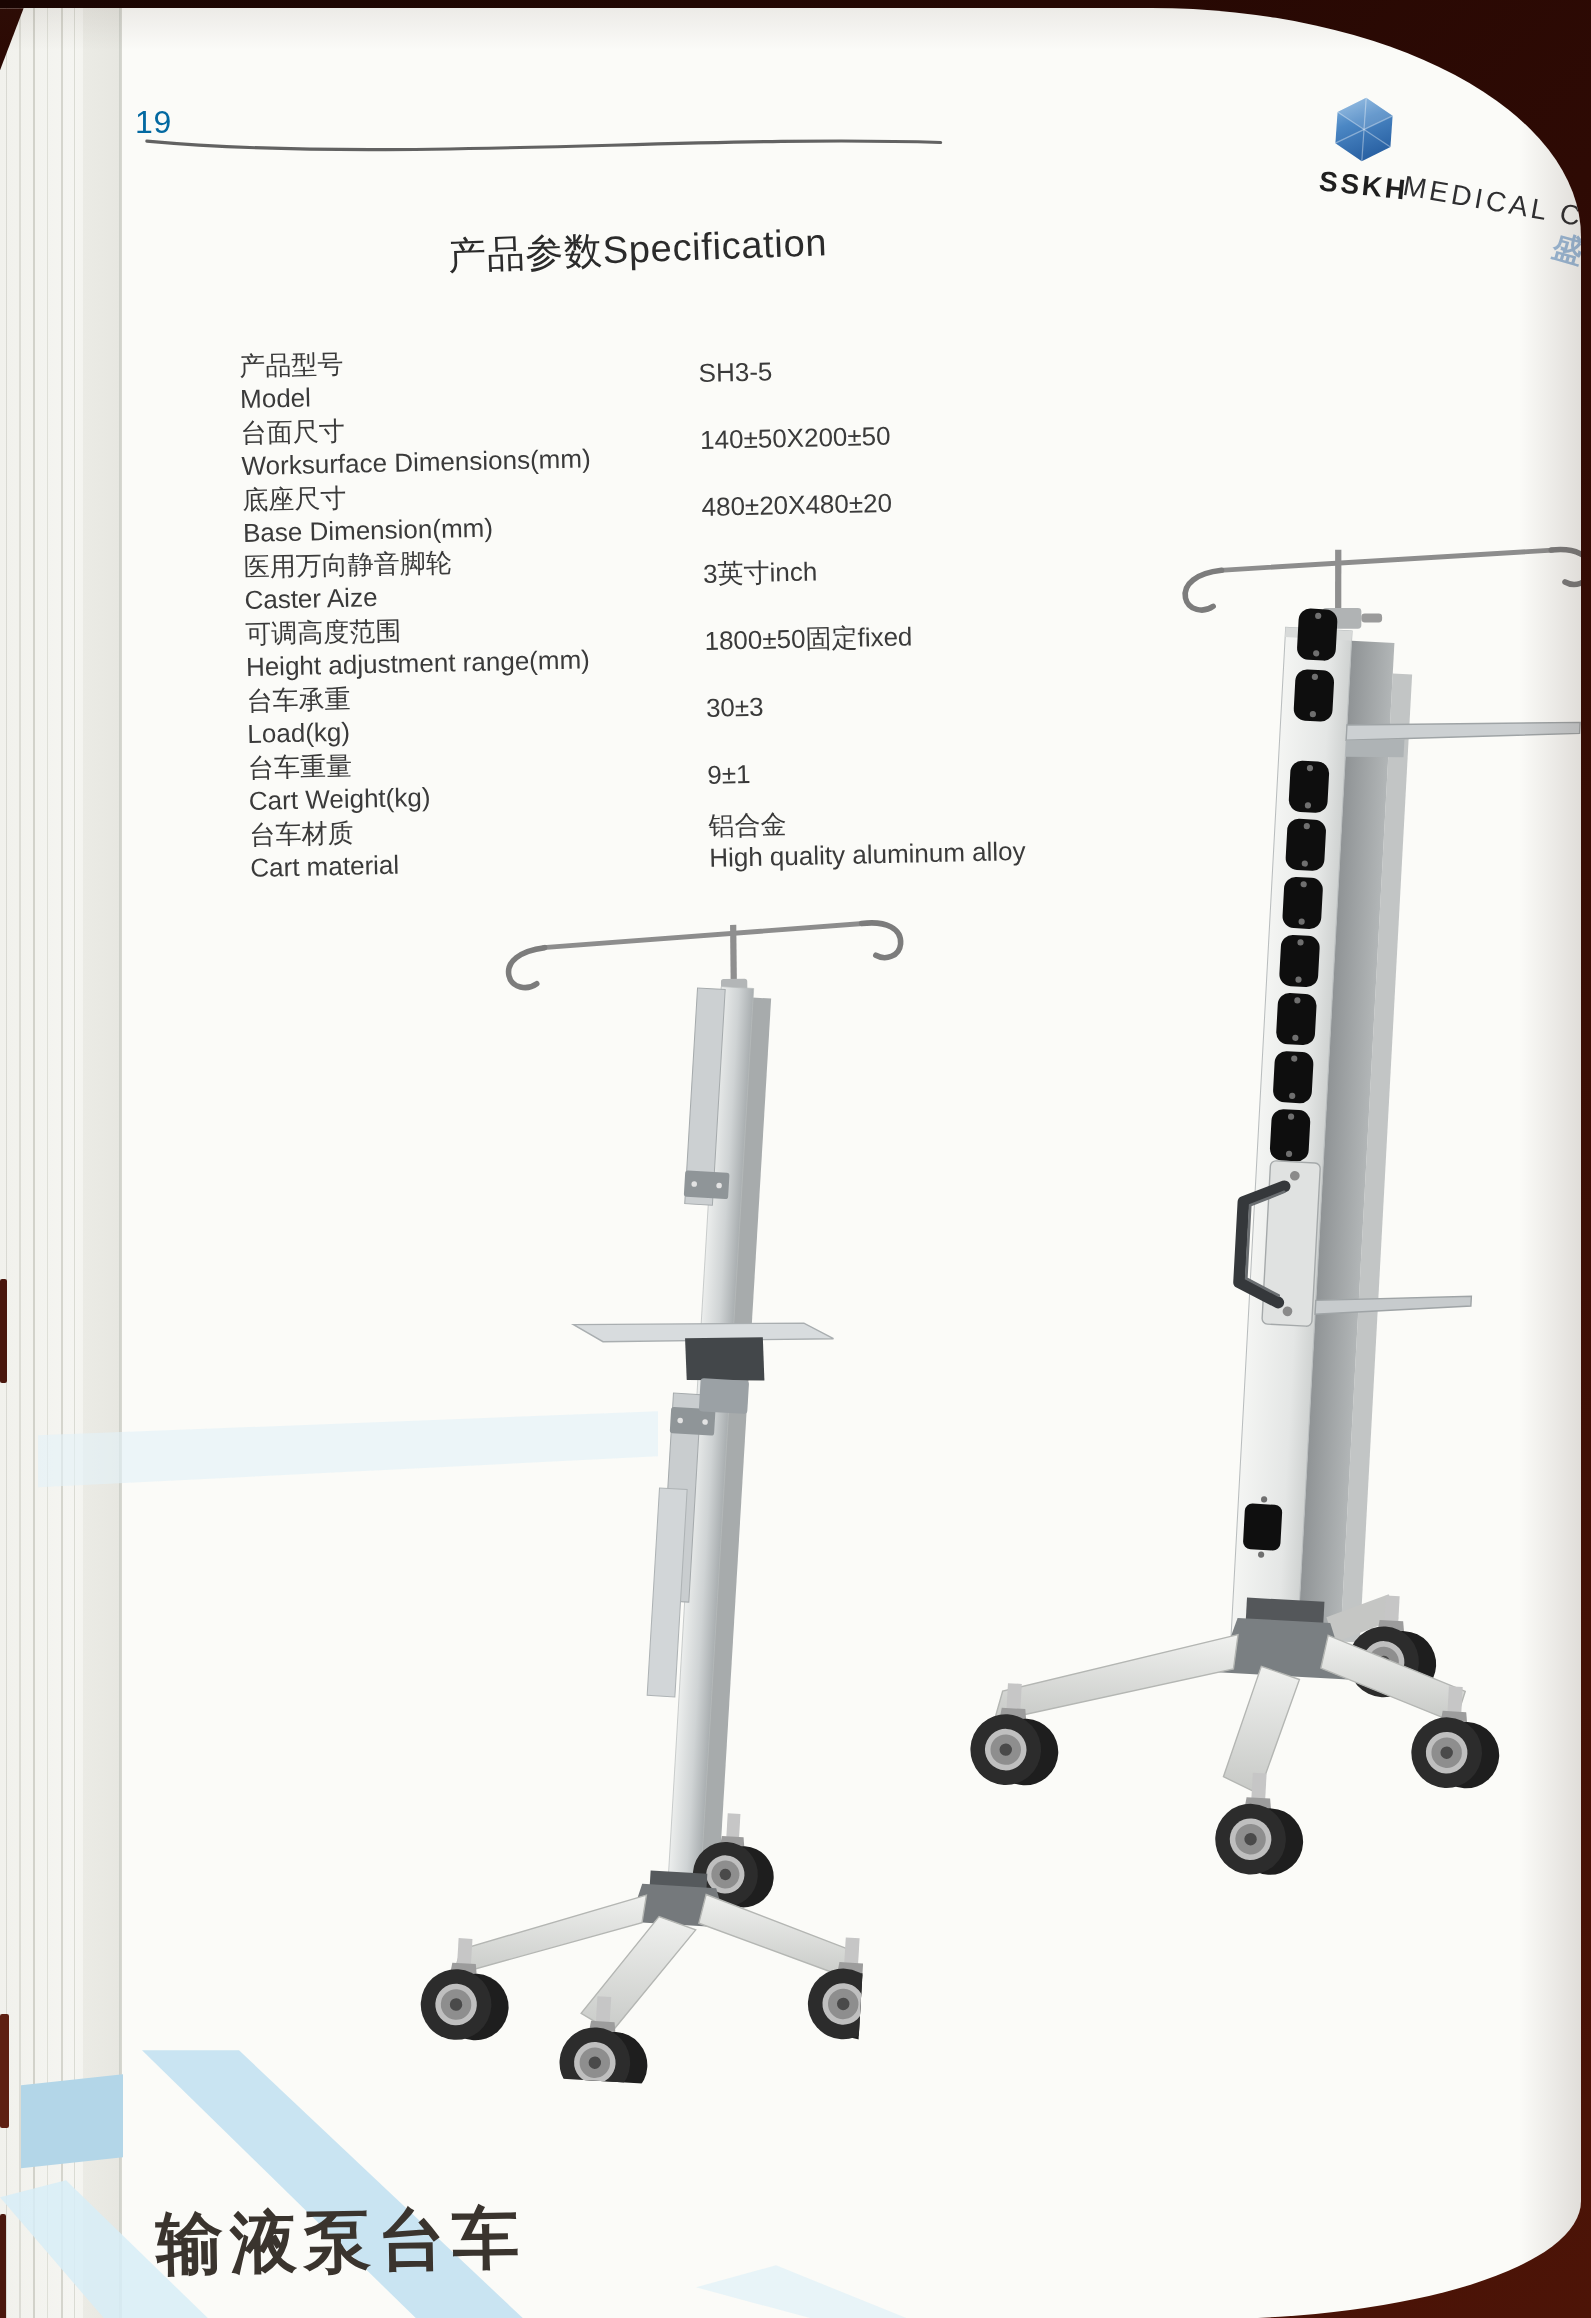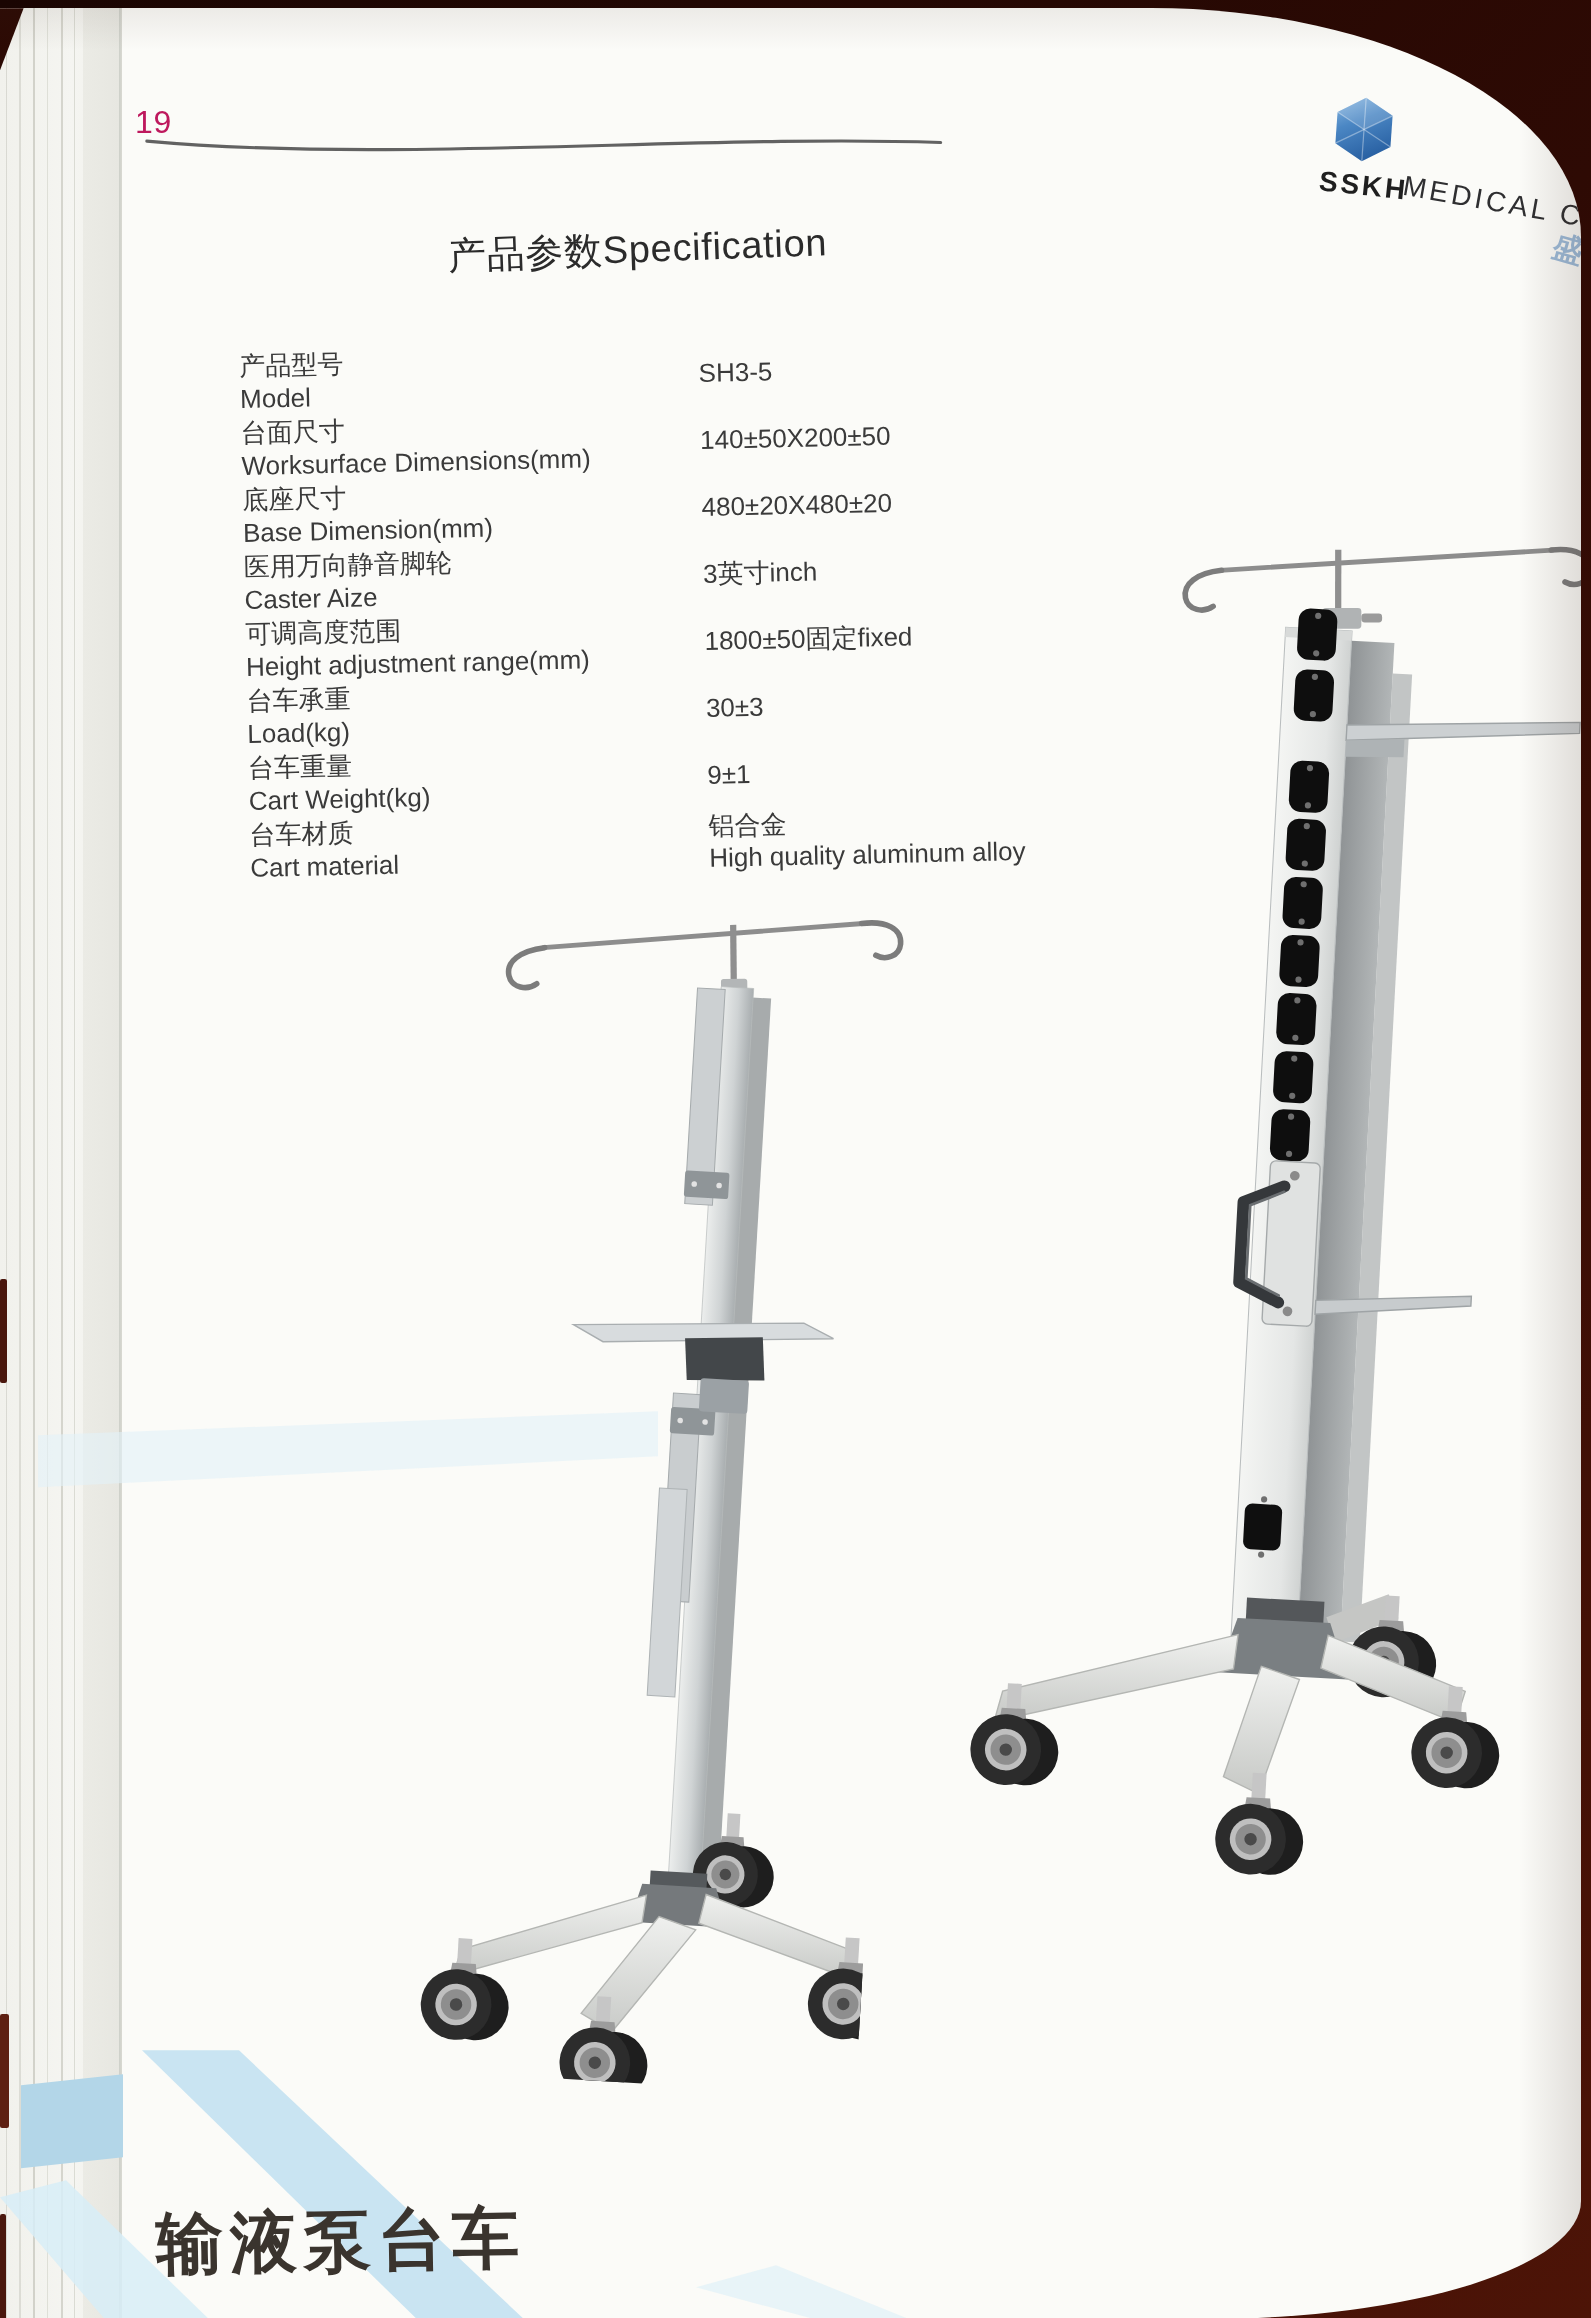--- a/index.html
+++ b/index.html
@@ -38,21 +38,21 @@
   .corner-wedge{position:absolute;left:0;top:0;width:23.6px;height:62px;
     background:#2c0a04;clip-path:polygon(0 0,100% 0,0 100%);}
   
   .stripe{position:absolute;inset:0;pointer-events:none;}
   .stripeA{background:#c9e4f2;clip-path:polygon(142px 2042px,239px 2042px,523px 2310px,416px 2310px);}
   .stripeB{background:#b3d6e8;clip-path:polygon(21px 2077px,123px 2066px,123px 2149px,21px 2160px);}
   .stripeC{background:#d7edf7;opacity:.85;clip-path:polygon(0px 2189px,66px 2172px,208px 2310px,104px 2310px);}
   .stripeD{background:#e2f1f9;opacity:.6;clip-path:polygon(38px 1427px,658px 1403px,658px 1448px,38px 1479px);}
   .stripeE{background:#d9eef7;opacity:.55;clip-path:polygon(696px 2279px,776px 2257px,907px 2310px,811px 2310px);}
   
-  .page-number{position:absolute;left:135px;top:96px;font-size:32px;color:#be185d;letter-spacing:0.7px;}
+  .page-number{position:absolute;left:135px;top:96px;font-size:32px;color:#0369a1;letter-spacing:0.7px;}
   .rule-svg{position:absolute;left:0;top:0;width:1039px;height:208px;}
   .brand{position:absolute;left:1294px;top:82px;width:305px;height:236px;}
   .brand .hex{position:absolute;left:40px;top:5.5px;width:60px;height:67px;transform:rotate(4deg);}
   .brand .logo-text{position:absolute;left:25px;top:80px;font-size:28px;font-weight:bold;
     letter-spacing:2.8px;color:#1f1f1f;transform:rotate(6deg);}
   .brand .brand-title{position:absolute;left:112px;top:80px;font-size:28px;letter-spacing:3.5px;
     color:#2f2f31;transform:rotate(10deg);transform-origin:left top;white-space:nowrap;}
   .brand .brand-cn{position:absolute;left:265px;top:136px;font-size:30.5px;font-weight:bold;
     color:#9cbad8;transform:rotate(16deg);transform-origin:left top;white-space:nowrap;}
   

